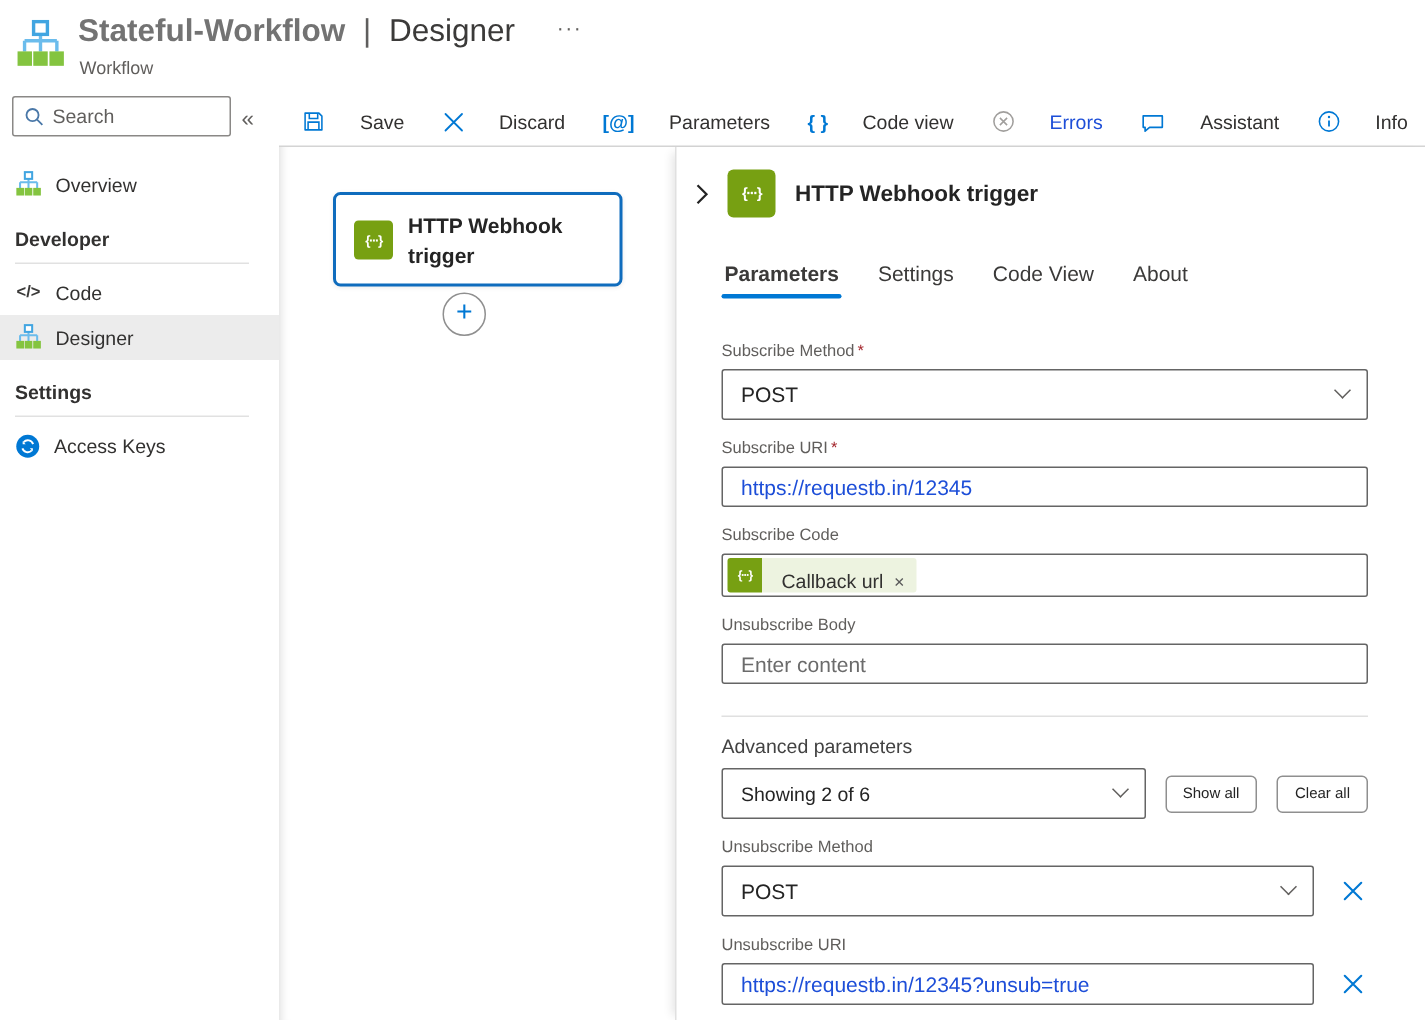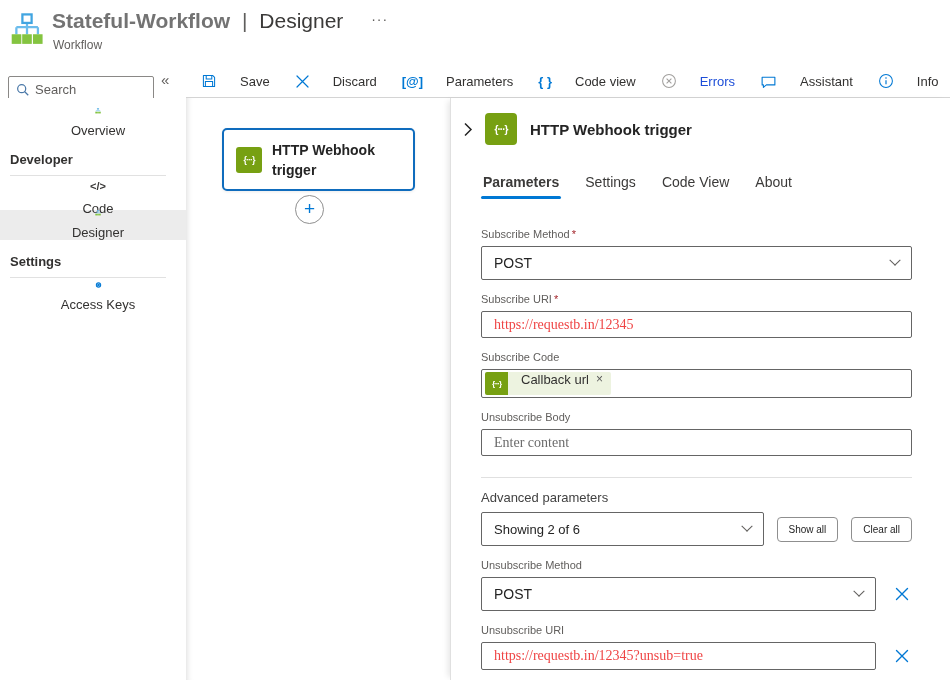--- a/index.html
+++ b/index.html
@@ -11,37 +11,37 @@
   .app-header { position:absolute; top:0; left:0; right:0; height:62px; background:#fff; }
   .hdr-icon { position:absolute; left:10px; top:13px; }
   .hdr-title-row { position:absolute; left:52px; top:9px; font-size:21px; white-space:nowrap; }
   .hdr-name { font-weight:bold; color:#737373; }
   .hdr-sep { color:#5f5e5d; font-weight:400; margin:0 6px; }
   .hdr-view { color:#3b3a39; font-weight:400; }
   .hdr-more { display:inline-block; margin-left:22px; color:#605e5c; font-size:14px; letter-spacing:1px; vertical-align:4px; cursor:pointer; }
   .hdr-sub { position:absolute; left:53px; top:38px; font-size:12px; color:#605e5c; }
 
   
-  .searchbox { position:absolute; left:8px; top:76px; width:146px; height:27px;
+  .searchbox { position:absolute; left:8px; top:64px; width:146px; height:27px;
     border:1px solid #8a8886; border-radius:2px; background:#fff; }
   .searchbox svg { position:absolute; left:7px; top:6px; }
   .searchbox input { position:absolute; left:26px; top:1px; width:116px; height:23px;
     border:none; outline:none; font-size:13px; color:#323130; font-family:inherit; }
   .searchbox input::placeholder { color:#605e5c; }
   .collapse-btn { position:absolute; left:161px; top:71px; font-size:15px; color:#605e5c; cursor:pointer; }
 
   .toolbar { position:absolute; left:201px; top:67px; height:28px; display:flex; align-items:center; gap:25px; }
   .tb-item { display:flex; align-items:center; gap:23px; font-size:13px; color:#323130; cursor:pointer; white-space:nowrap; }
   .tb-glyph { color:#0078d4; font-size:13px; font-weight:bold; }
   .tb-item.disabled { color:#1d4ed8; cursor:default; }
   .toolbar-divider { position:absolute; top:97px; left:186px; right:0; height:1px; background:#d4d4d4; }
 
   
   .sidebar { position:absolute; top:98px; left:0; width:186px; bottom:0; background:#fff; font-size:13px; }
-  .side-item { display:flex; align-items:center; gap:9px; height:30px; padding-left:10px; color:#323130; cursor:pointer;flex-direction:column; }
+  .side-item { display:flex; align-items:center; gap:9px; height:30px; padding-left:10px; color:#323130; cursor:pointer; }
   .side-item.selected { background:#ececec; }
   .side-section { font-weight:bold; color:#323130; padding:14px 0 6px 10px; }
   .side-div { height:1px; background:#e1e1e1; margin:2px 20px 4px 10px; }
   .code-glyph { font-size:11px; font-weight:bold; color:#3b3a39; width:18px; text-align:center; }
 
   
   .canvas { position:absolute; top:98px; left:186px; width:264px; bottom:0; background:#fff;
     box-shadow: inset 7px 0 7px -7px rgba(0,0,0,.18); }
   .node-card { position:absolute; left:36px; top:30px; width:193px; height:63px;
     border:2px solid #0f6cbd; border-radius:5px; background:#fff; cursor:pointer;
@@ -74,27 +74,27 @@
   .f-label.first { margin-top:29px; }
   .req { color:#a4262c; margin-left:2px; }
 
   .combo, .txt-input, .body-input { width:100%; height:27px; border:1px solid #656565; border-radius:2px;
     background:#fff; display:flex; align-items:center; padding:16px 12px; font-size:14px; color:#242424; }
   .combo { justify-content:space-between; cursor:pointer; }
   .chev { width:8px; height:8px; border-right:1.4px solid #605e5c; border-bottom:1.4px solid #605e5c;
     transform:rotate(45deg) translate(-2px,-2px); flex:none; }
   .txt-input { padding:0; }
   .txt-input input { border:none; outline:none; width:100%; height:100%; padding:0 12px;
-    font-size:14px; color:#ef4444; font-family:Liberation Serif, serif; background:transparent; }
+    font-size:14px; color:#1d4ed8; font-family:Liberation Sans, sans-serif; background:transparent; }
   .txt-input input::placeholder { color:#6b6b6b; }
   .body-input { height:29px; padding:0 3px; }
   .token { display:flex; align-items:center; height:23px; cursor:pointer; }
   .token-icon { width:23px; height:23px; background:#77a012; color:#fff; border-radius:2px 0 0 2px;
     display:flex; align-items:center; justify-content:center; font-size:8px; font-weight:bold; letter-spacing:-1px; flex:none; }
-  .token-body { background:#edf3e0; height:23px; display:flex; align-items:flex-start; gap:7px;
+  .token-body { background:#edf3e0; height:23px; display:flex; align-items:flex-end; gap:7px;
     padding:0 8px 0 13px; border-radius:0 2px 2px 0; font-size:13px; color:#323130; }
   .token-x { color:#5a5a5a; font-size:12px; cursor:pointer; }
 
   .adv-divider { height:1px; background:#e0e0e0; margin-top:21px; }
   .adv-label { font-size:13px; color:#424242; margin:12px 0 7px; }
   .adv-row { display:flex; align-items:center; }
   .adv-combo { width:287px; height:24px; font-size:13px; }
   .mini-btn { height:25px; padding:0 11px; margin-left:13px; background:#fff; border:1px solid #8f8f8f;
     border-radius:4px; font-size:10px; color:#242424; font-family:inherit; cursor:pointer; white-space:nowrap; }
   .row-with-x { display:flex; align-items:center; }

